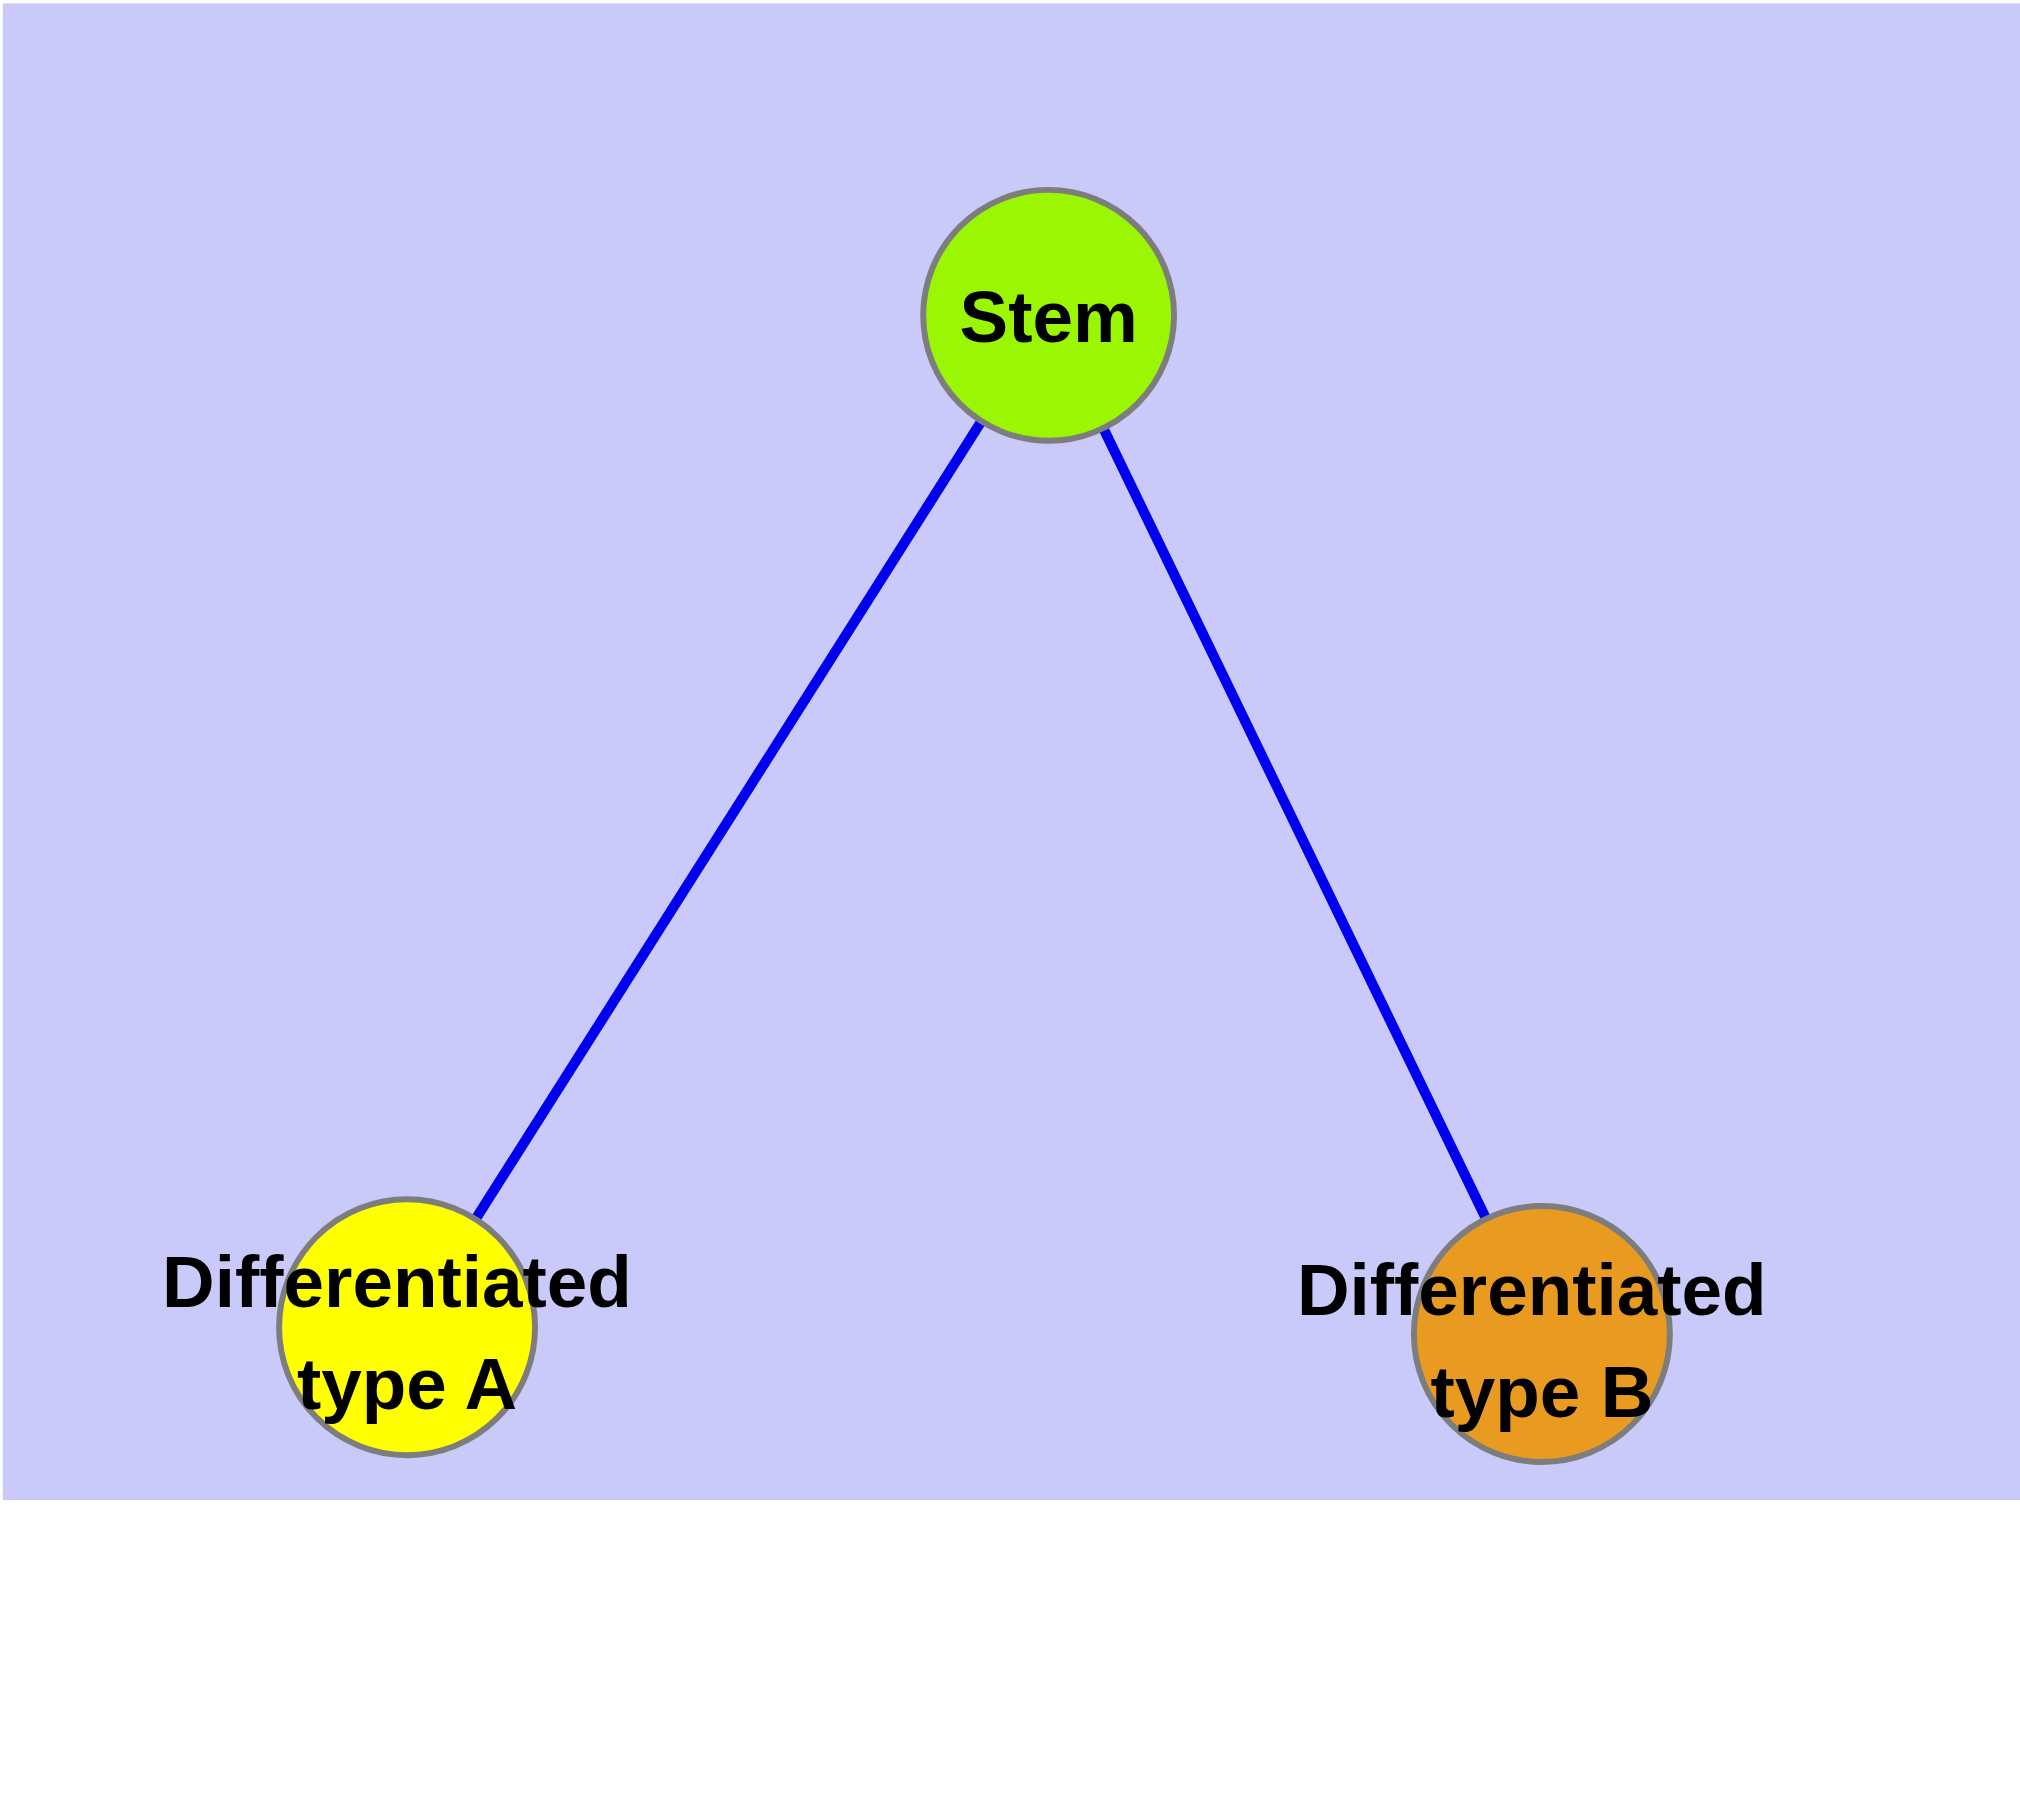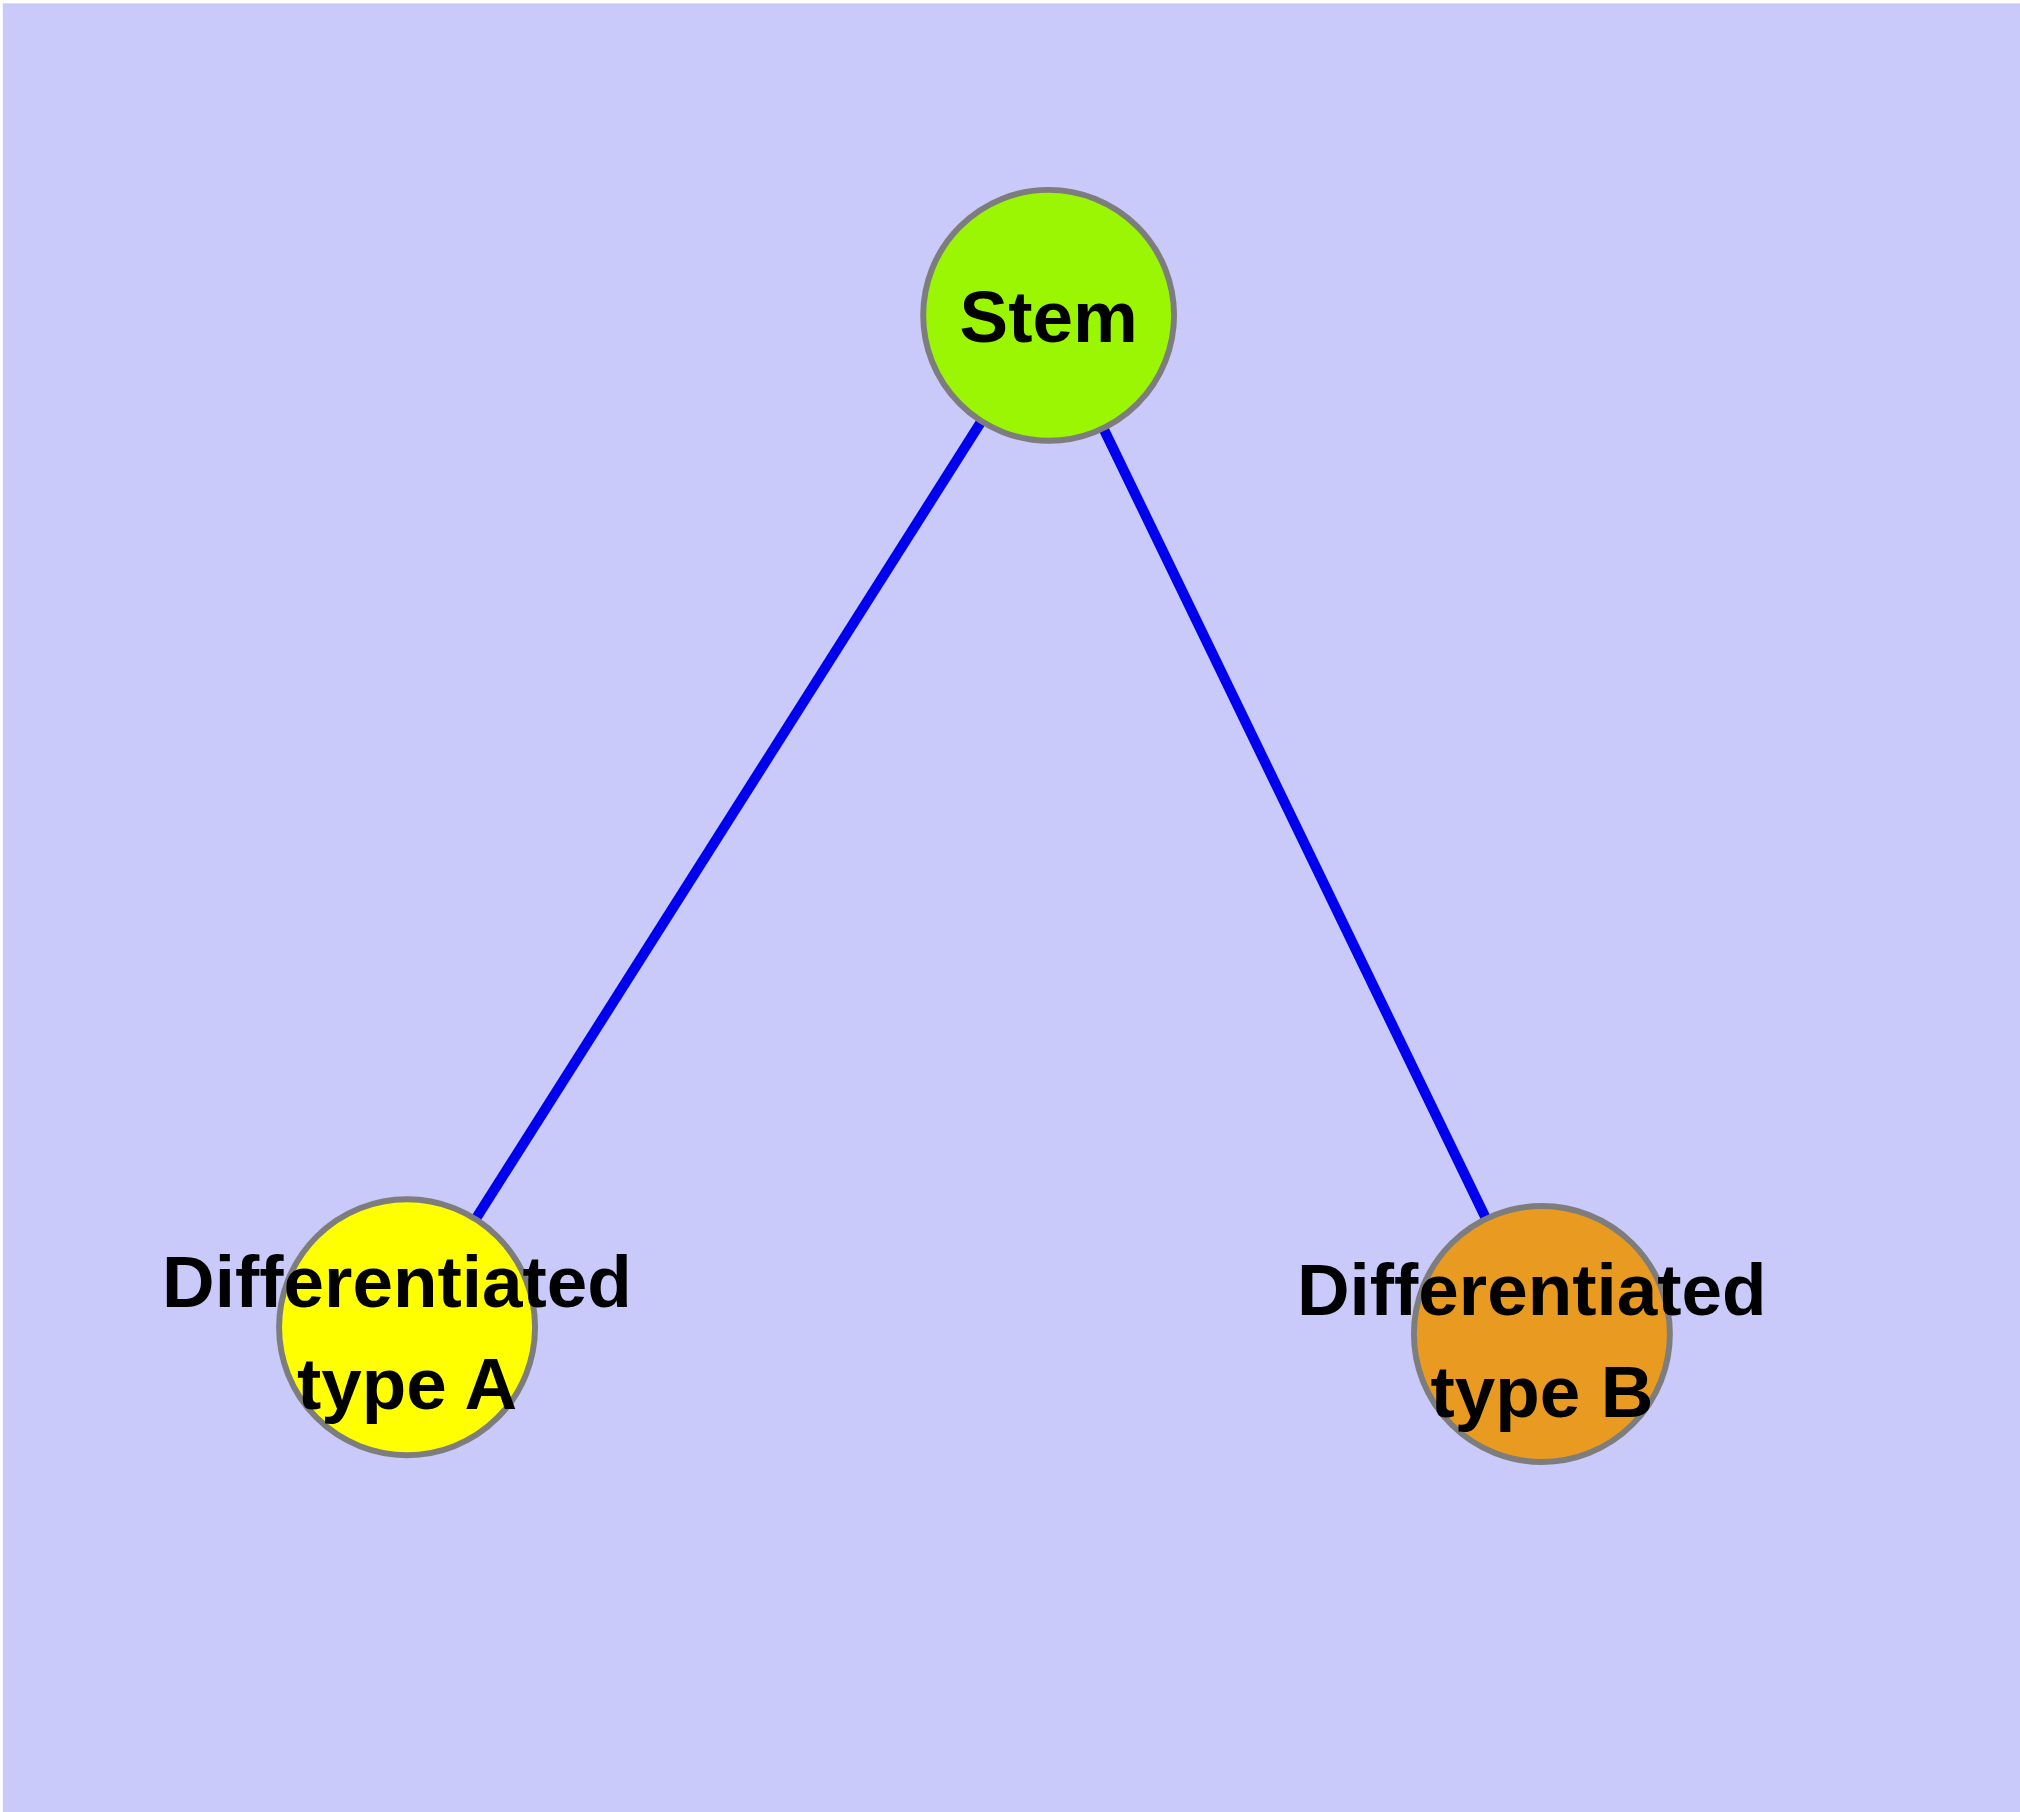--- a/index.html
+++ b/index.html
@@ -2,21 +2,21 @@
 <html style="font-size:13.6px"><head>
 <meta charset="utf-8">
 <style>
   html, body {
     margin: 0;
     padding: 0;
     background: #ffffff;
   }
   .stage {
     width: 2021px;
-    height: 1812px;
+    height: 1500px;
     position: relative;
   }
   svg {
     display: block;
     width: 2021px;
     height: 1812px;
   }
   .edge {
     stroke-width: 12;
     fill: none;

